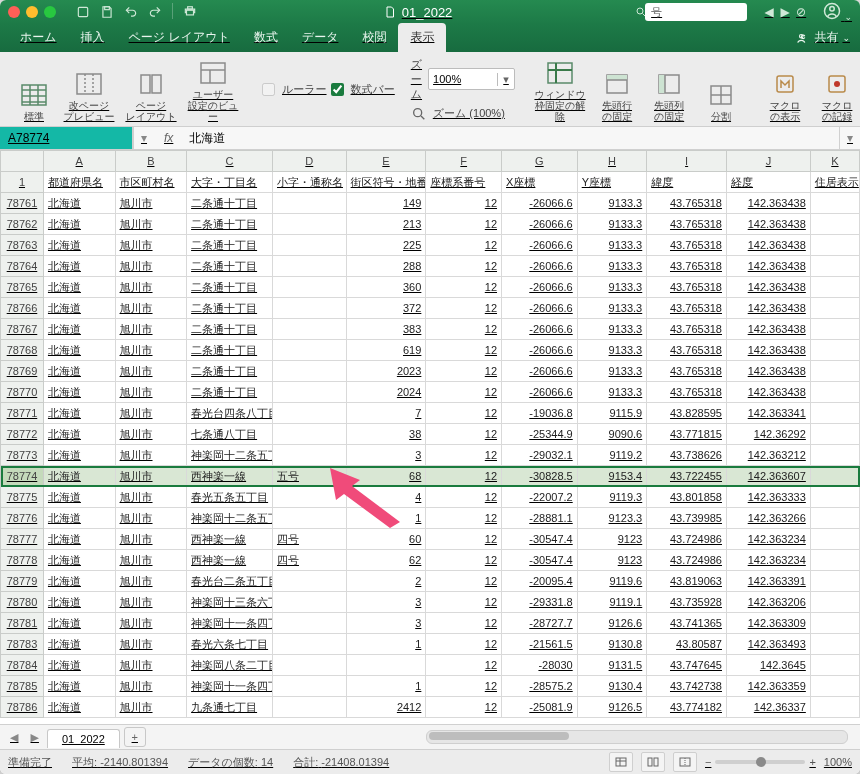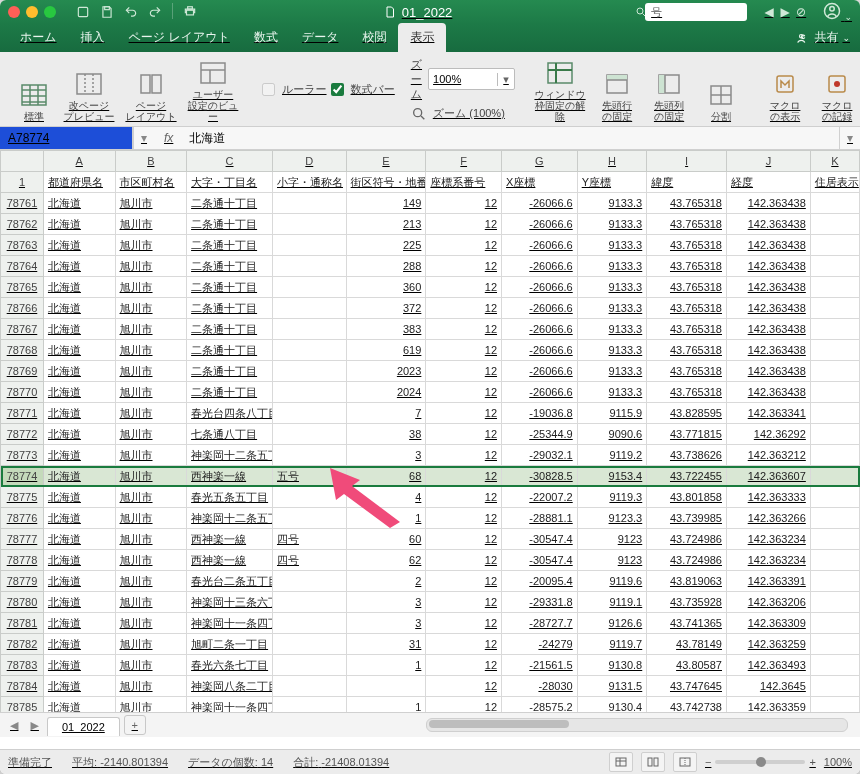--- a/index.html
+++ b/index.html
@@ -102,21 +102,21 @@
     align-items:center;
     font-size:12px;
   }
   .namebox {
     width:120px;
     height:100%;
     border-right:1px solid #d0d0d0;
     display:flex;
     align-items:center;
     padding:0 6px;
-    background:#1d4ed8;
+    background:#14b8a6;
   }
   .namebox input { border:none; width:100%; font-size:12px; background:transparent;}
   .fxlabel { padding:0 10px; font-style:italic; color:#666;}
   .fxinput { flex:1; padding:0 4px;}
   .fxinput input { border:none; width:100%; font-size:12px; background:transparent;}
   .fxbar .dd { width:20px; text-align:center; color:#888; border-left:1px solid #d0d0d0; height:100%; display:flex; align-items:center; justify-content:center;}
   
   .gridwrap {
     flex:1;
     overflow:hidden;
@@ -193,21 +193,20 @@
   .statusbar {
     height:24px;
     background:#ececec;
     border-top:1px solid #cfcfcf;
     display:flex;
     align-items:center;
     font-size:11px;
     color:#555;
     padding:0 8px;
     gap:20px;
-    margin-top:12px;
   }
   .statusbar .right { margin-left:auto; display:flex; align-items:center; gap:8px;}
   .viewbtn { width:22px; height:18px; border:1px solid #cfcfcf; border-radius:2px; display:flex; align-items:center; justify-content:center; background:#f4f4f4;}
   .zslider { display:flex; align-items:center; gap:4px;}
   .zslider .track { width:90px; height:4px; background:#cfcfcf; border-radius:2px; position:relative;}
   .zslider .thumb { position:absolute; left:45%; top:-3px; width:10px; height:10px; background:#8a8a8a; border-radius:50%;}
   input[type=checkbox]{ accent-color:#1a7b3e; width:13px; height:13px;}
 </style>
 </head>
 <body>
@@ -789,34 +788,20 @@
             <td class="txt"></td>
             <td class="num">3</td>
             <td class="num">12</td>
             <td class="num">-28727.7</td>
             <td class="num">9126.6</td>
             <td class="num">43.741365</td>
             <td class="num">142.363309</td>
             <td class="txt"></td>
           </tr>
           <tr>
-            <td class="rowhdr">78782</td>
-            <td class="txt">北海道</td>
-            <td class="txt">旭川市</td>
-            <td class="txt">旭町二条一丁目</td>
-            <td class="txt"></td>
-            <td class="num">31</td>
-            <td class="num">12</td>
-            <td class="num">-24279</td>
-            <td class="num">9119.7</td>
-            <td class="num">43.78149</td>
-            <td class="num">142.363259</td>
-            <td class="txt"></td>
-          </tr>
-          <tr>
             <td class="rowhdr">78783</td>
             <td class="txt">北海道</td>
             <td class="txt">旭川市</td>
             <td class="txt">春光六条七丁目</td>
             <td class="txt"></td>
             <td class="num">1</td>
             <td class="num">12</td>
             <td class="num">-21561.5</td>
             <td class="num">9130.8</td>
             <td class="num">43.80587</td>

